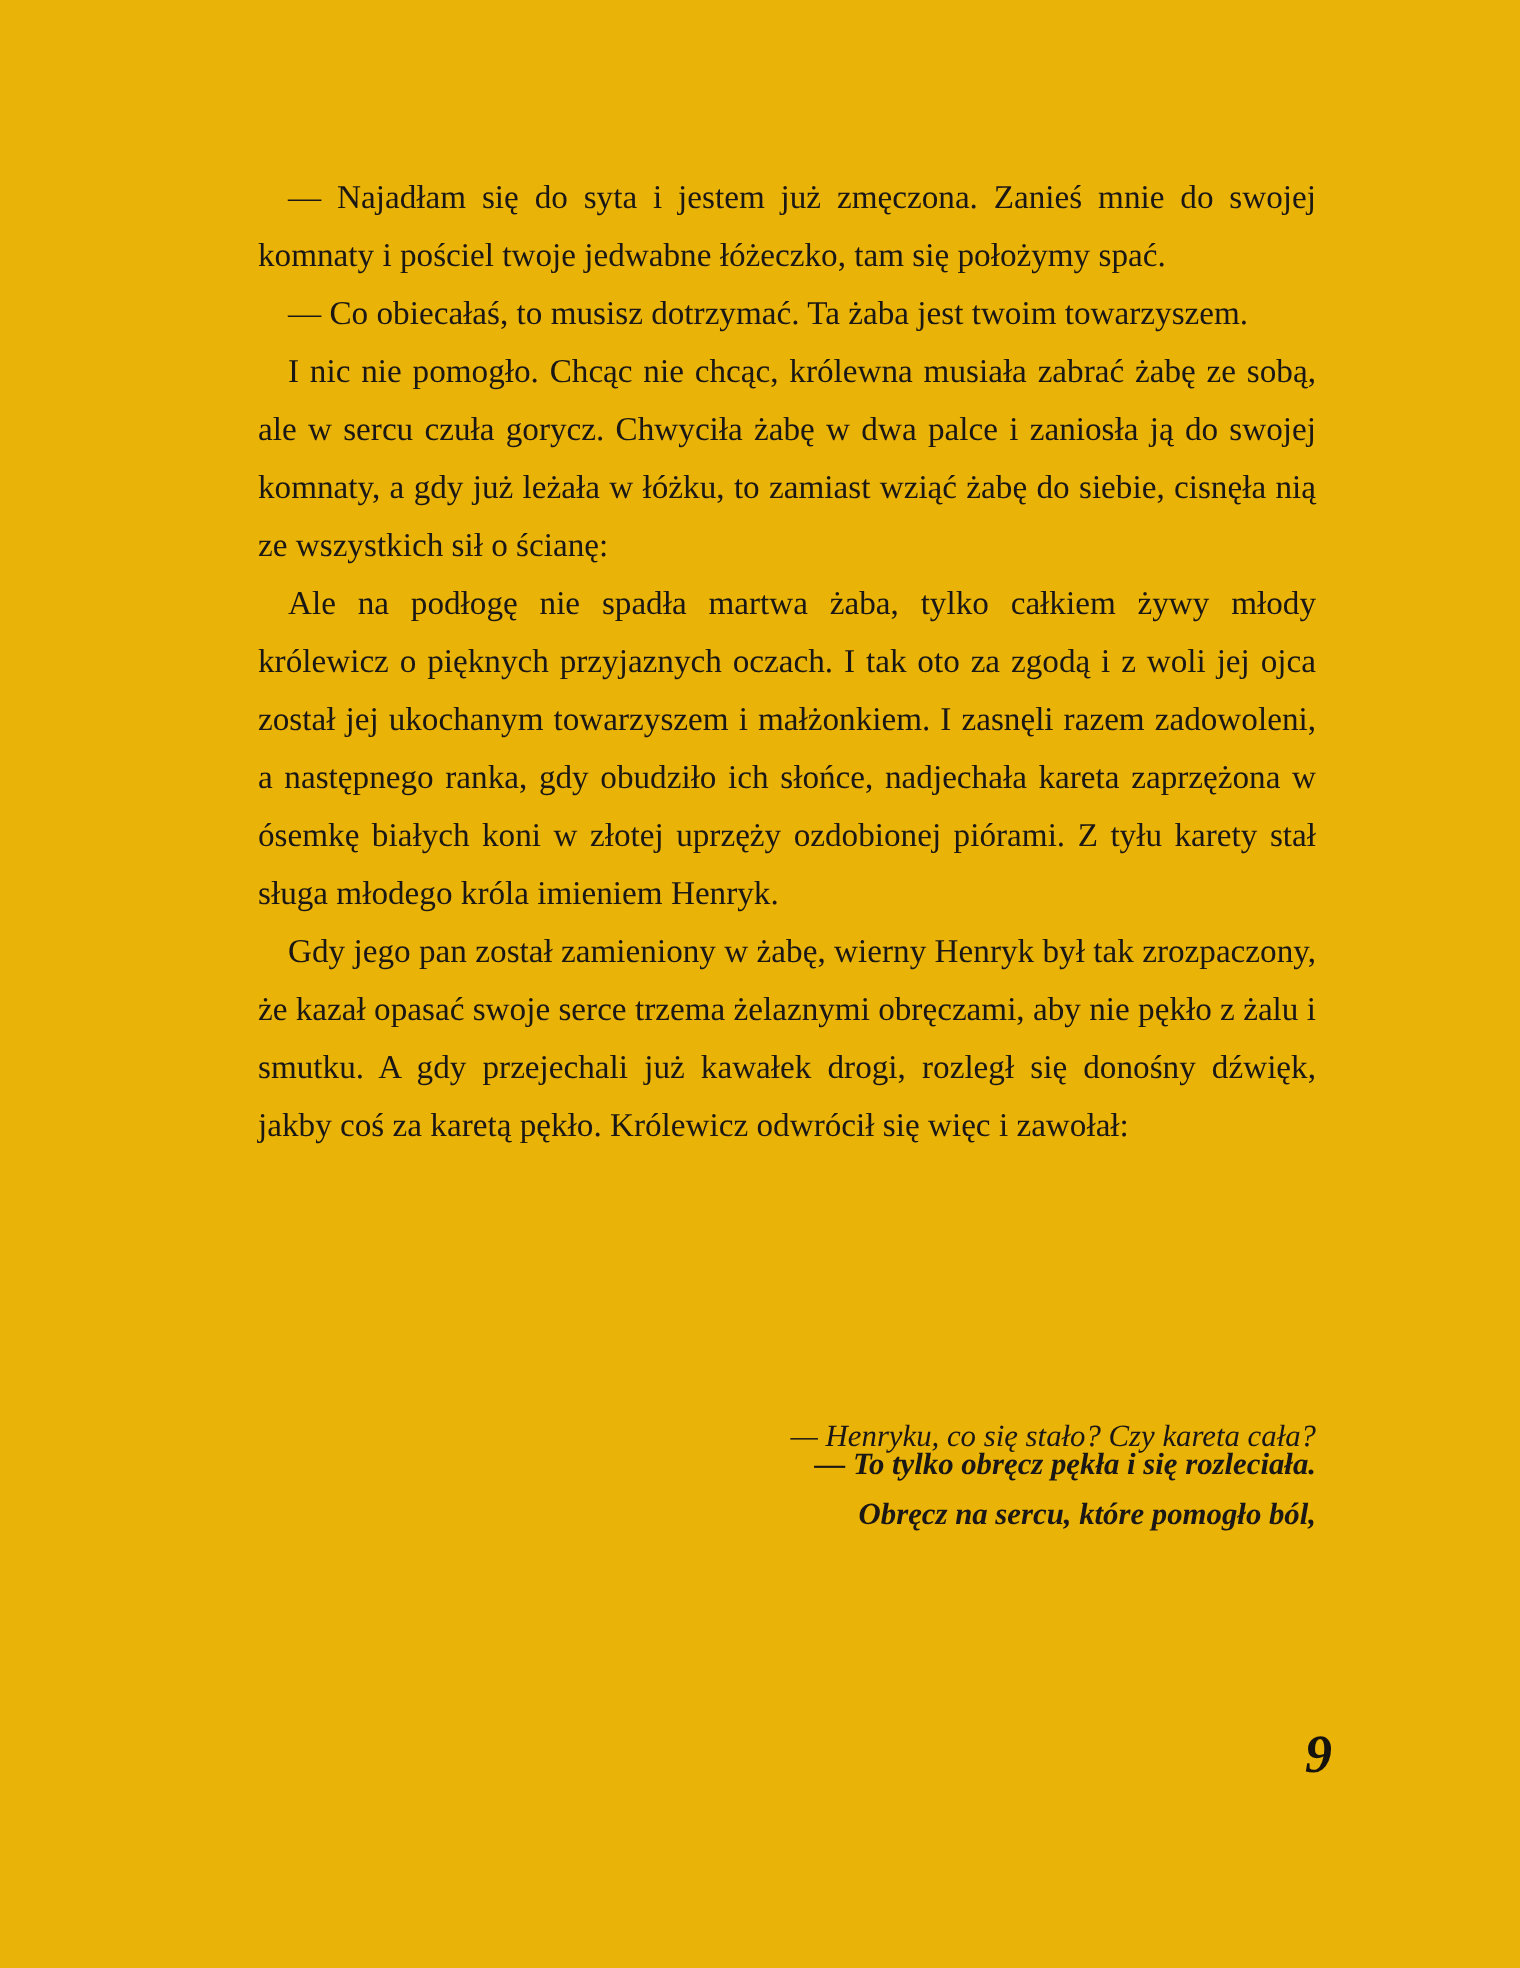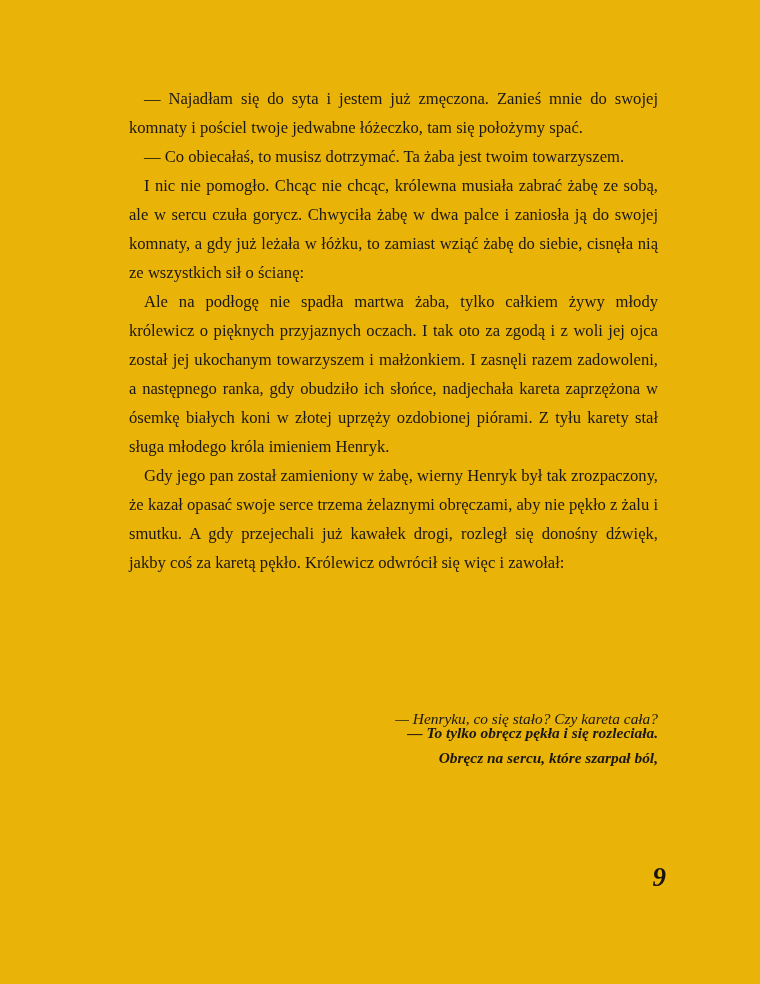--- a/index.html
+++ b/index.html
@@ -91,18 +91,18 @@
     <p class="para">Ale na podłogę nie spadła martwa żaba, tylko całkiem żywy młody królewicz o pięknych przyjaznych oczach. I tak oto za zgodą i z woli jej ojca został jej ukochanym towarzyszem i małżonkiem. I zasnęli razem zadowoleni, a następnego ranka, gdy obudziło ich słońce, nadjechała kareta zaprzężona w ósemkę białych koni w złotej uprzęży ozdobionej piórami. Z tyłu karety stał sługa młodego króla imieniem Henryk.</p>
     <p class="para">Gdy jego pan został zamieniony w żabę, wierny Henryk był tak zrozpaczony, że kazał opasać swoje serce trzema żelaznymi obręczami, aby nie pękło z żalu i smutku. A gdy przejechali już kawałek drogi, rozległ się donośny dźwięk, jakby coś za karetą pękło. Królewicz odwrócił się więc i zawołał:</p>
   </div>
 
   <div class="verse-block verse-group-1">
     <p class="verse-line">— Henryku, co się stało? Czy kareta cała?</p>
   </div>
 
   <div class="verse-block verse-group-2">
     <p class="verse-line">— To tylko obręcz pękła i się rozleciała.</p>
-    <p class="verse-line">Obręcz na sercu, które szarpał ból,</p>
+    <p class="verse-line">Obręcz na sercu, które pomogło ból,</p>
   </div>
 
   <div class="folio">9</div>
 
 </div>
 
 </body></html>

